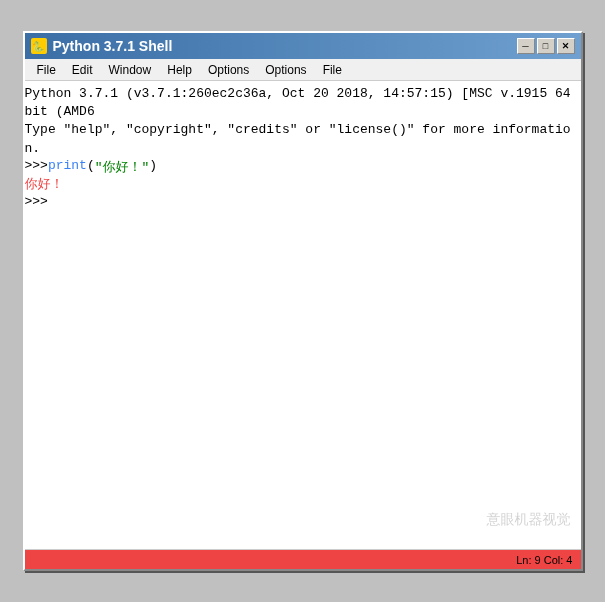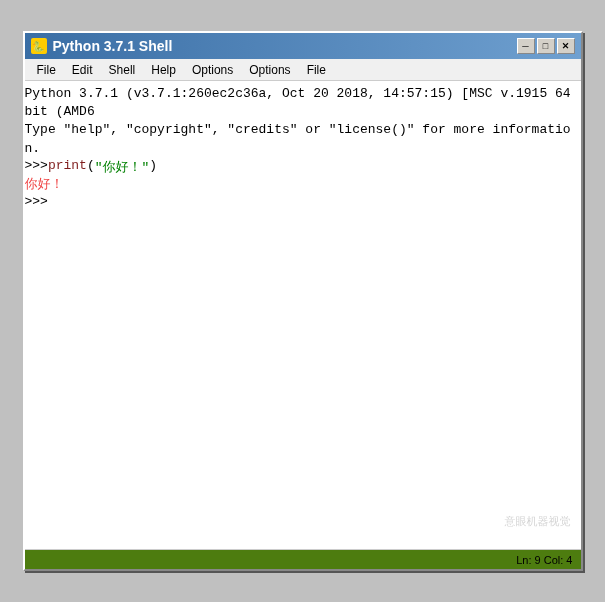--- a/index.html
+++ b/index.html
@@ -157,50 +157,50 @@
     .prompt-line {
       display: flex;
       flex-wrap: wrap;
     }
 
     .prompt {
       color: #000;
     }
 
     .code-purple {
-      color: #7f1d1d;
+      color: #3b82f6;
     }
 
     .code-black {
       color: #000;
     }
 
     .code-green {
       color: #008000;
     }
 
     .status-bar {
-      background: #4d7c0f;
+      background: #ef4444;
       border-top: 1px solid #ccc;
       display: flex;
       justify-content: flex-end;
       padding: 2px 8px;
       font-family: 'Segoe UI', Tahoma, sans-serif;
       font-size: 11px;
       color: #000;
       height: 20px;
       align-items: center;
       flex-shrink: 0;
     }
 
     .watermark {
       position: absolute;
       bottom: 20px;
       right: 10px;
-      font-size: 11px;
+      font-size: 14px;
       color: rgba(0,0,0,0.18);
       font-family: 'Segoe UI', sans-serif;
       pointer-events: none;
       margin-top: 20px;
     }
   </style>
 </head>
 <body>
 
 <div class="window">
@@ -213,21 +213,21 @@
     <div class="title-buttons">
       <div class="title-btn">─</div>
       <div class="title-btn">□</div>
       <div class="title-btn close-btn">✕</div>
     </div>
   </div>
 
   <div class="menu-bar">
     <span class="menu-item">File</span>
     <span class="menu-item">Edit</span>
-    <span class="menu-item">Shell</span>
+    <span class="menu-item">Window</span>
     <span class="menu-item">Help</span>
     <span class="menu-item">Options</span>
     <span class="menu-item">Options</span>
     <span class="menu-item">File</span>
   </div>
 
   <div class="shell-content">
     <div class="line normal">Python 3.7.1 (v3.7.1:260ec2c36a, Oct 20 2018, 14:57:15) [MSC v.1915 64 bit (AMD6</div>
     <div class="line normal">Type "help", "copyright", "credits" or "license()" for more information.</div>
     <div class="prompt-line">

